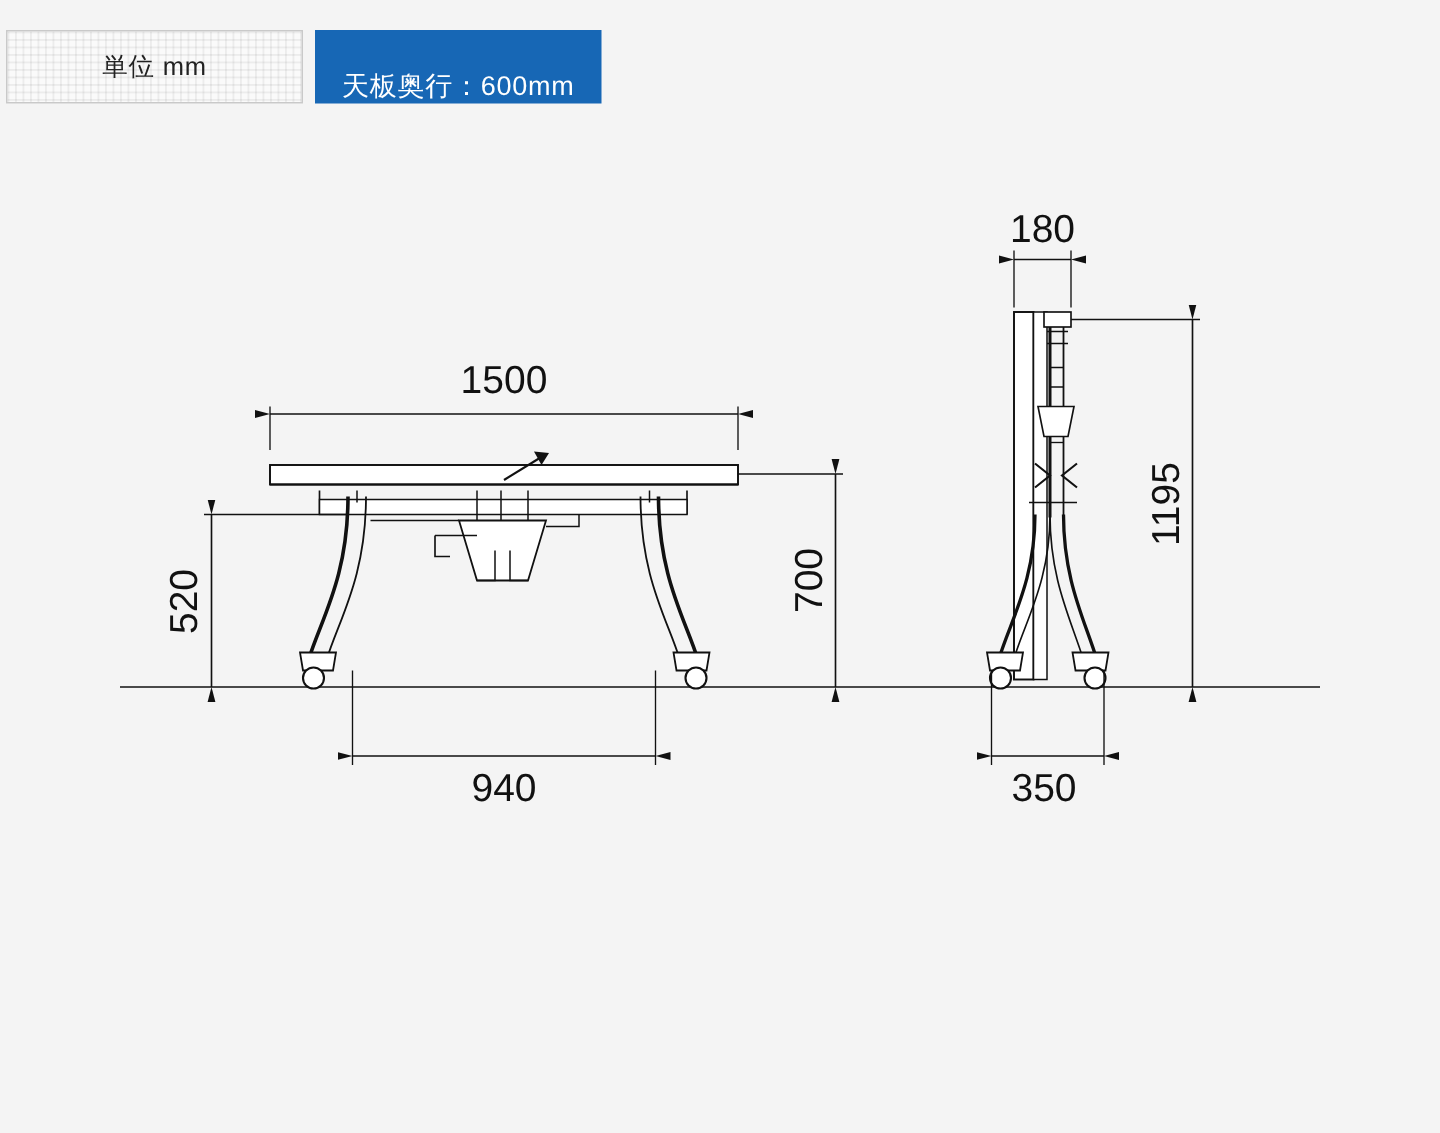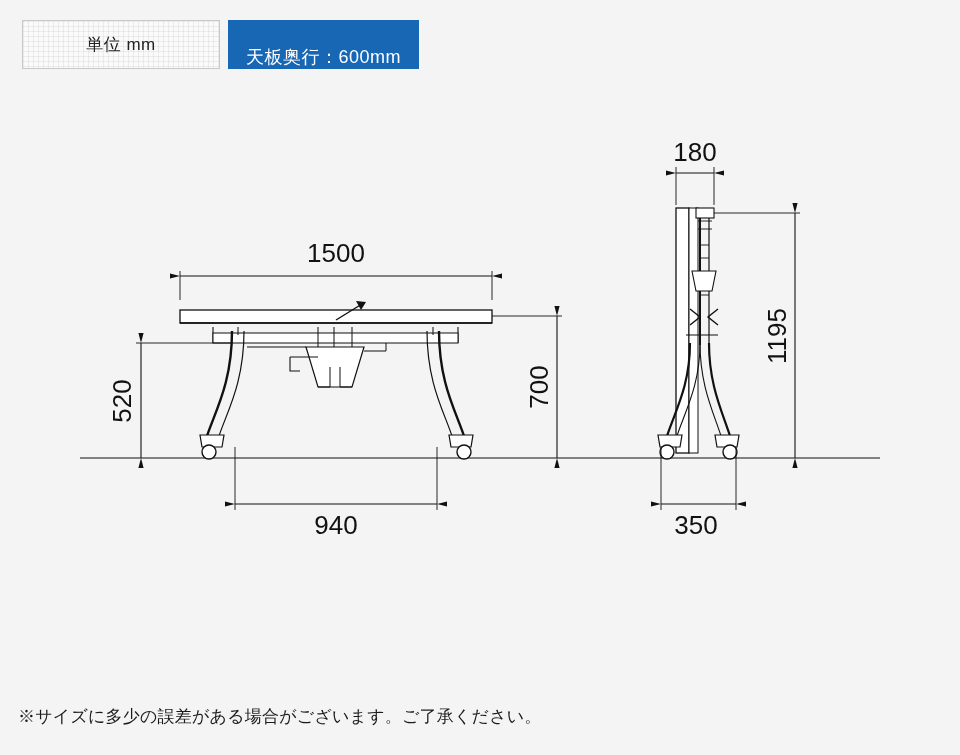--- a/index.html
+++ b/index.html
@@ -16,21 +16,21 @@
   #page {
     position: relative;
     width: 960px;
     height: 755px;
     background: #f4f4f4;
   }
 
   
   .badge-row {
     position: absolute;
-    left: 22px;
+    left: 4px;
     top: 20px;
     display: flex;
     align-items: flex-start;
     gap: 8px;
   }
   .badge-unit {
     box-sizing: border-box;
     width: 198px;
     height: 49px;
     border: 1px solid #c9c9c9;
@@ -224,15 +224,14 @@
 
       <g>
         <line x1="661" y1="352" x2="661" y2="415" stroke="#111" stroke-width="0.9"></line>
         <line x1="736" y1="352" x2="736" y2="415" stroke="#111" stroke-width="0.9"></line>
         <line x1="661" y1="409" x2="736" y2="409" stroke="#111" stroke-width="1.1" marker-start="url(#arrL)" marker-end="url(#arrR)"></line>
         <text class="dim-label" x="696" y="439" text-anchor="middle">350</text>
       </g>
     </svg>
   </div>
 
-  <div class="footnote">※サイズに多少の誤差がある場合がございます。ご了承ください。</div>
 
 </div>
 
 </body></html>

